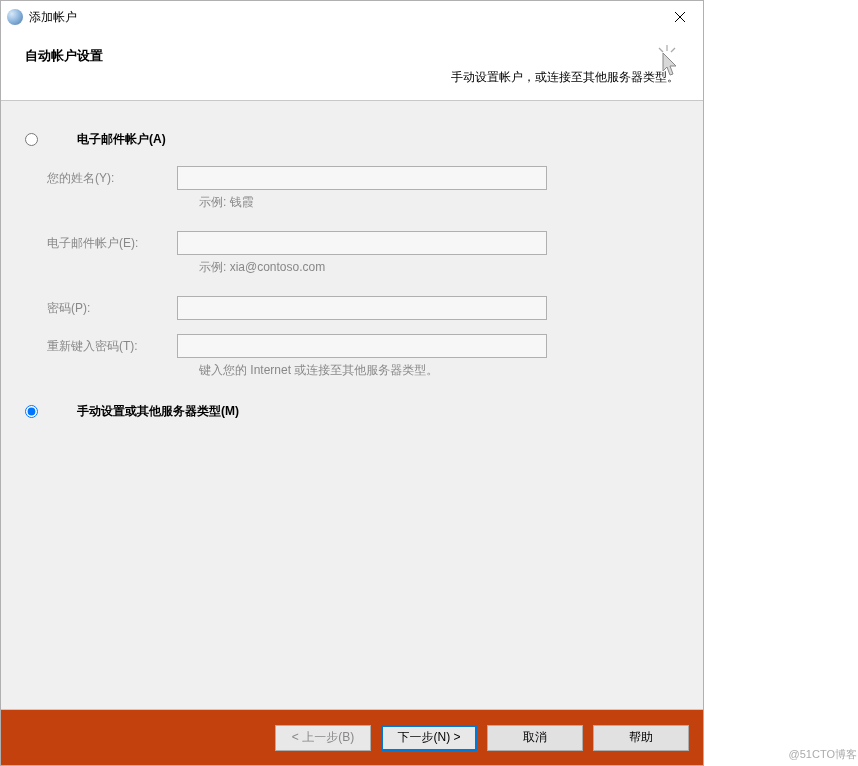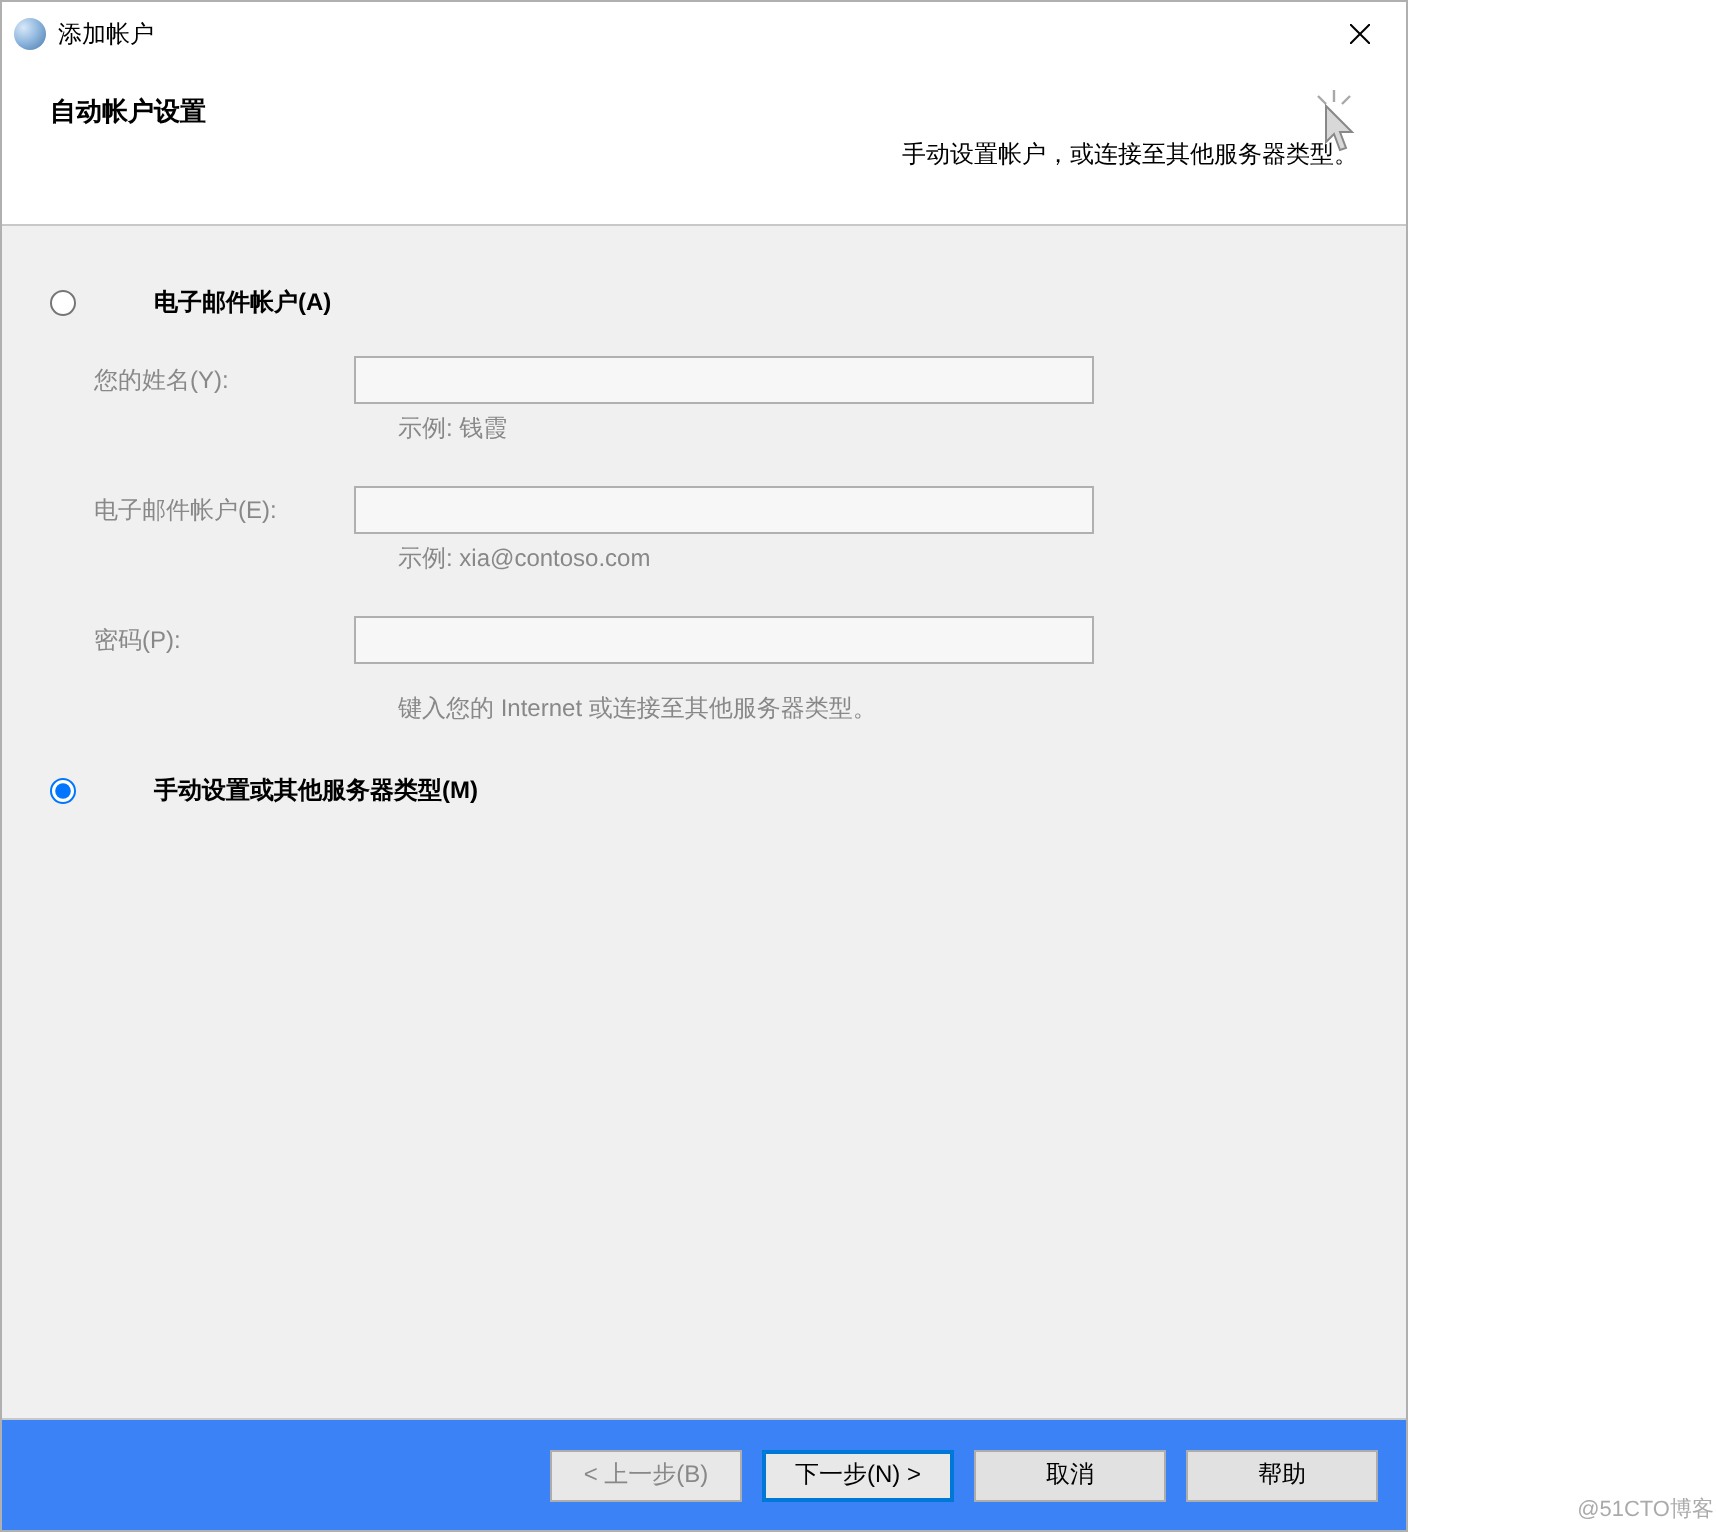--- a/index.html
+++ b/index.html
@@ -48,21 +48,21 @@
       width: 46px;
       height: 30px;
       display: flex;
       align-items: center;
       justify-content: center;
       font-size: 14px;
       color: #000;
       cursor: pointer;
     }
     .header {
-      padding: 14px 24px 26px 24px;
+      padding: 14px 24px 14px 24px;
       border-bottom: 1px solid #c8c8c8;
       position: relative;
     }
     .header-title {
       font-size: 13px;
       font-weight: bold;
       color: #000;
       margin-bottom: 4px;
     }
     .header-subtitle {
@@ -130,21 +130,21 @@
       margin-left: 152px;
       font-size: 12px;
       color: #888;
       margin-bottom: 20px;
     }
     .form-hint-last {
       margin-bottom: 0;
     }
     .button-bar {
       height: 56px;
-      background: #3b82f6;
+      background: #c2410c;
       border-top: 1px solid #c8c8c8;
       display: flex;
       align-items: center;
       justify-content: flex-end;
       padding: 0 14px;
       gap: 10px;
     }
     .btn {
       min-width: 96px;
       height: 26px;
@@ -222,20 +222,24 @@
         <label class="form-label">电子邮件帐户(E):</label>
         <input class="form-input" type="text" disabled="" style="">
       </div>
       <div class="form-hint">示例: xia@contoso.com</div>
 
       <div class="form-row">
         <label class="form-label">密码(P):</label>
         <input class="form-input" type="password" disabled="" style="">
       </div>
       <div style="height:10px"></div>
+      <div class="form-row">
+        <label class="form-label">重新键入密码(T):</label>
+        <input class="form-input" type="password" disabled="" style="">
+      </div>
       <div class="form-hint form-hint-last">键入您的 Internet 或连接至其他服务器类型。</div>
     </div>
 
     <div class="radio-row">
       <input type="radio" name="mode" checked="" style="">
       <span class="radio-label">手动设置或其他服务器类型(M)</span>
     </div>
 
   </div>
 

